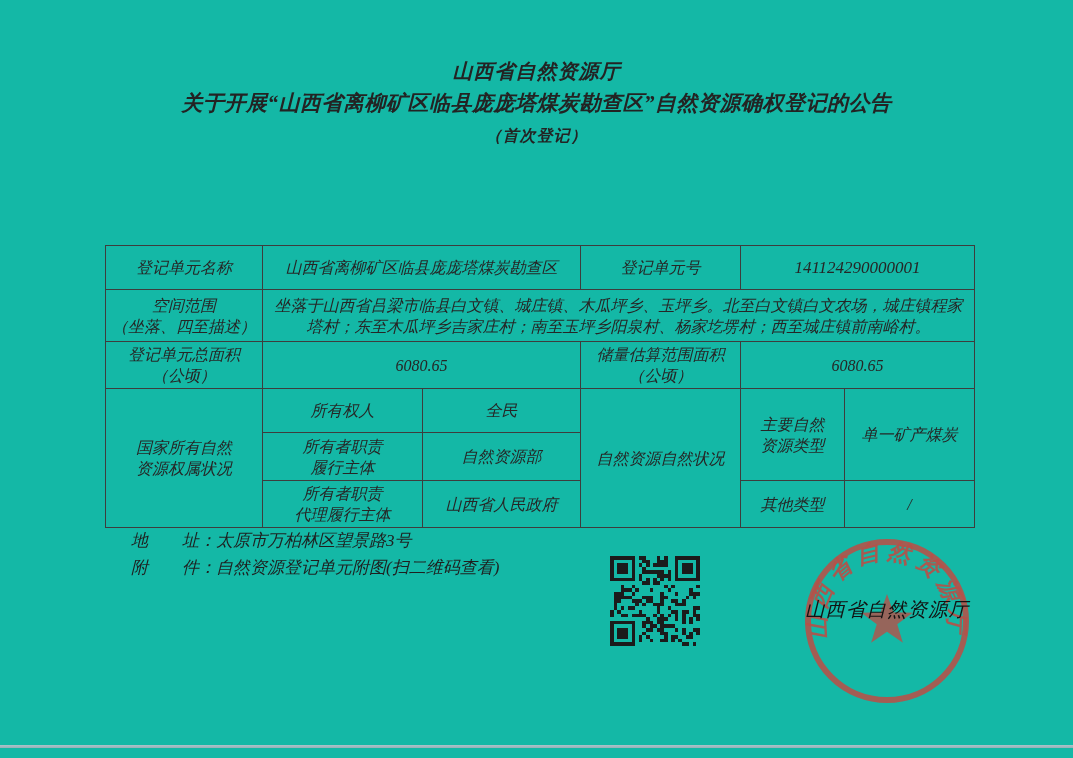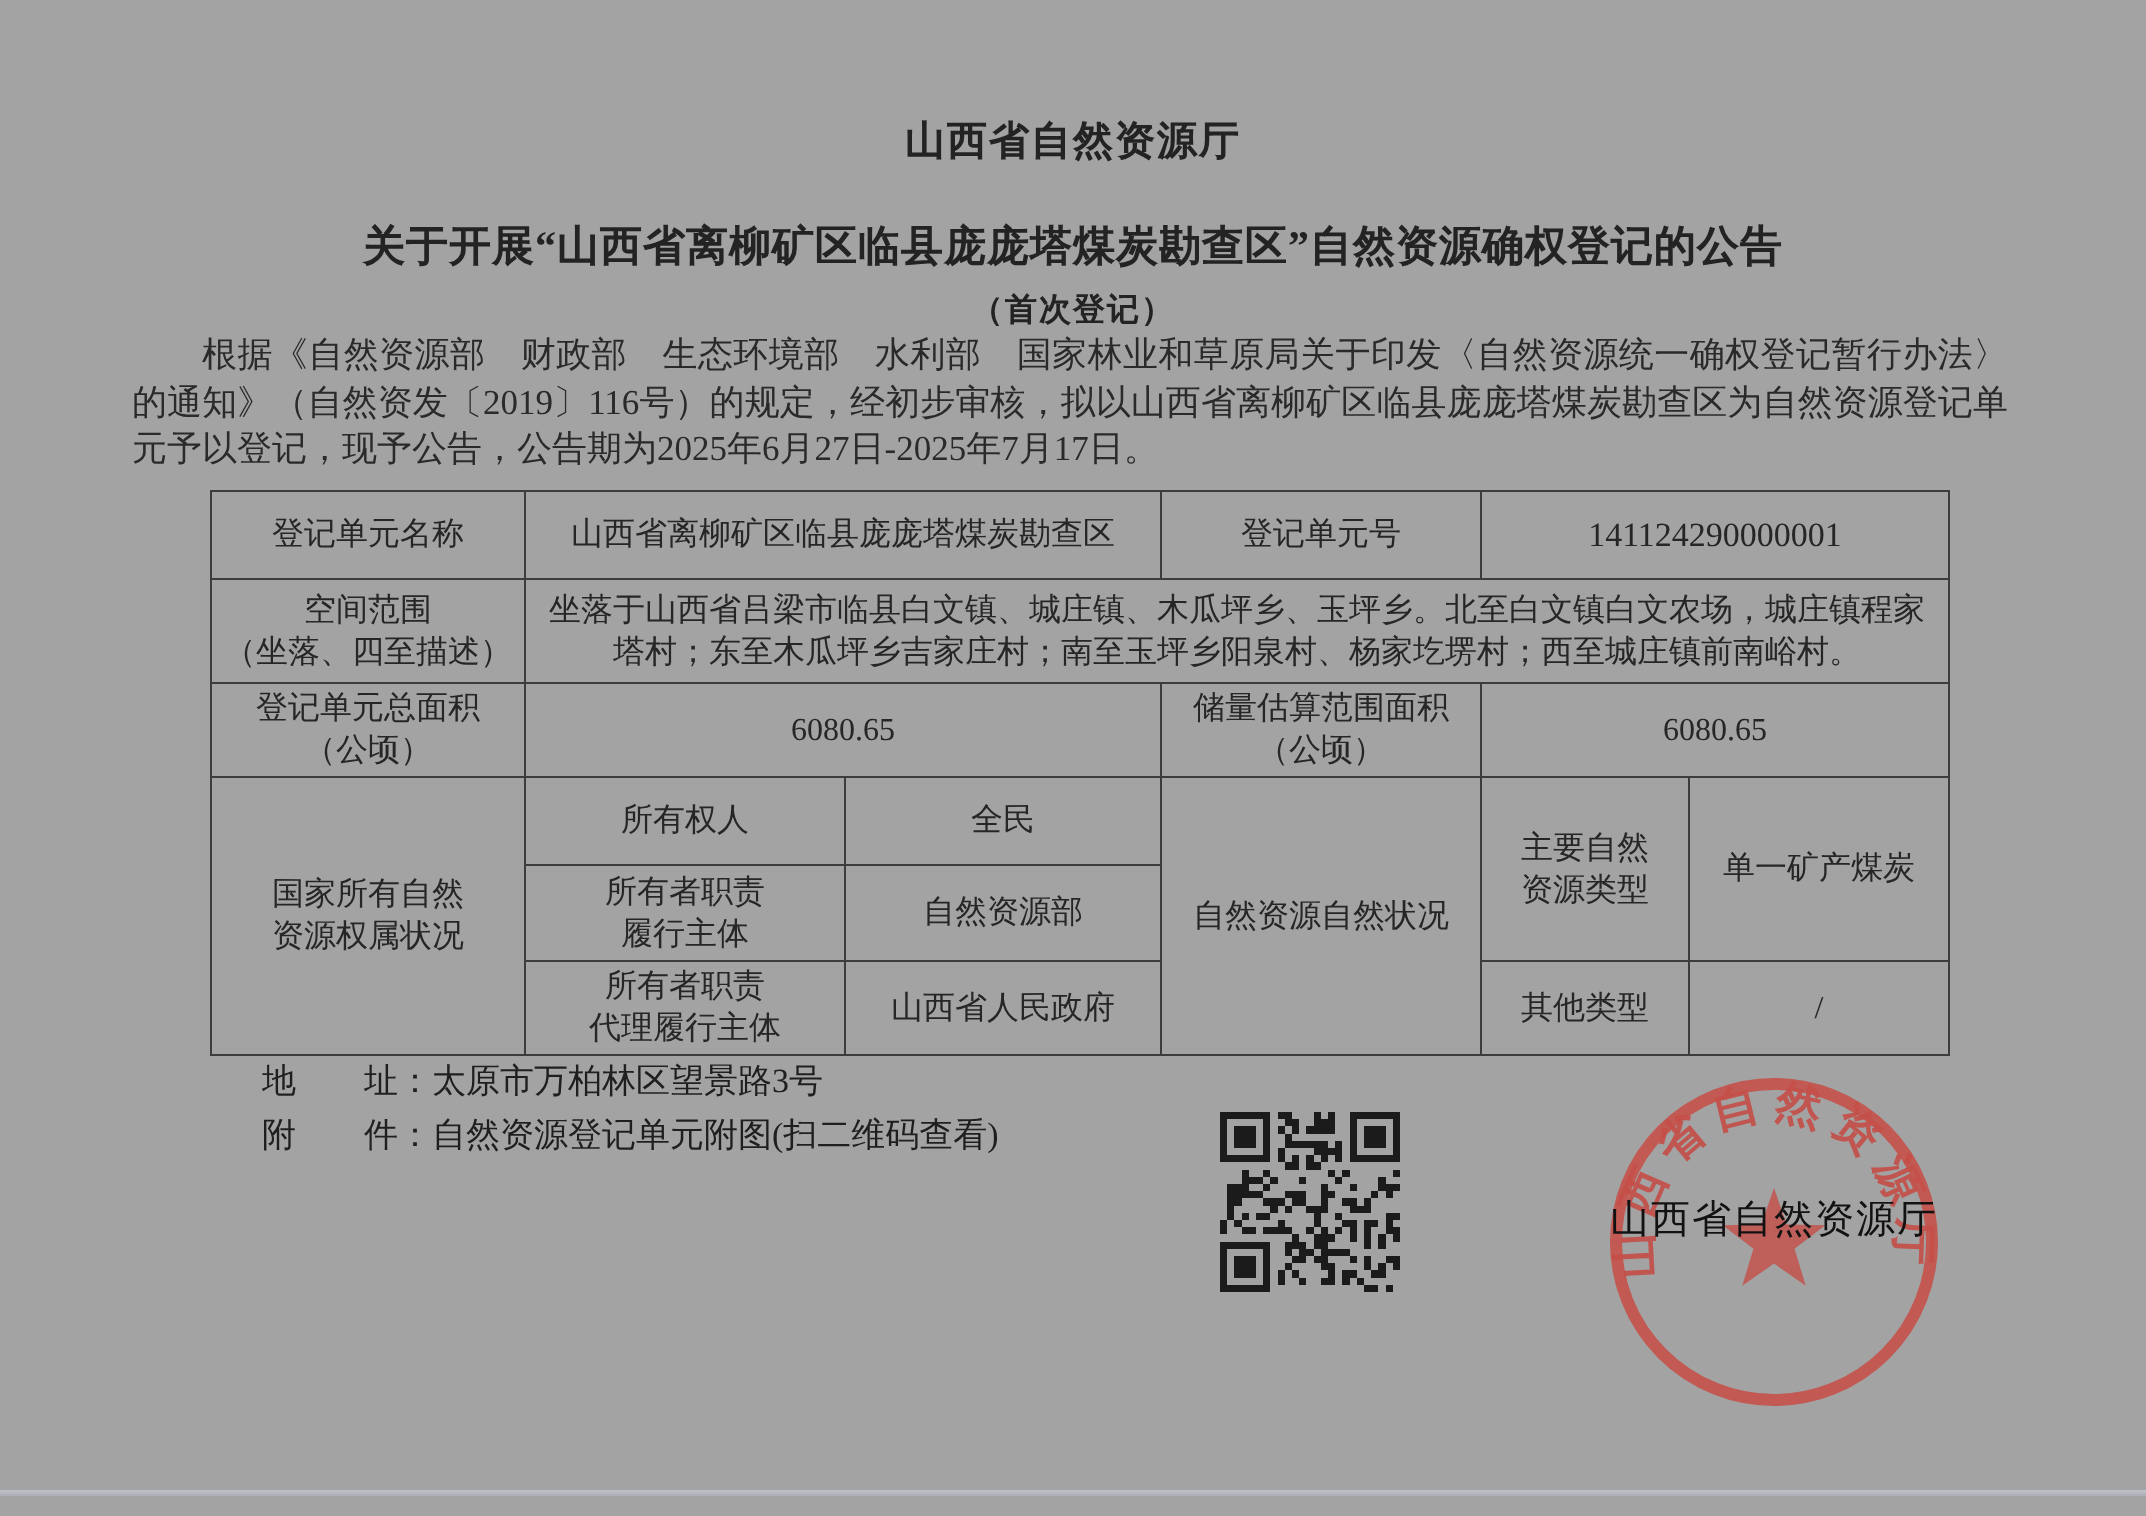--- a/index.html
+++ b/index.html
@@ -2,29 +2,29 @@
 <html><head>
 <meta charset="utf-8">
 <style>
   html,body{margin:0;padding:0;}
   body{
     width:1073px;height:758px;position:relative;overflow:hidden;
     background:#ffffff;
     font-family:"Liberation Serif","DejaVu Serif",serif;
     color:#232323;
   }
-  .page{position:absolute;inset:0;background:#a3a3a3;}
+  .page{position:absolute;inset:0;background:#14b8a6;font-style:italic;}
   
   .bottom-edge{position:absolute;left:0;top:745px;width:1073px;height:3px;
     background:linear-gradient(#c6c6d0,#aeaeba);opacity:.85;}
 
   
   .titles{position:absolute;left:0;top:56px;width:1073px;text-align:center;}
   .t1{font-size:20px;font-weight:bold;line-height:30px;letter-spacing:1px;}
-  .t2{font-size:21px;font-weight:bold;line-height:34px;letter-spacing:.5px;margin-top:20px;}
+  .t2{font-size:21px;font-weight:bold;line-height:34px;letter-spacing:.5px;}
   .t3{font-size:16px;font-weight:bold;line-height:32px;letter-spacing:1px;}
 
   
   .intro{
     position:absolute;left:66px;top:166px;width:938px;
     font-size:17.5px;line-height:23.5px;text-align:justify;text-indent:2em;
     color:#2a2a2a;
   }
 
   
@@ -60,21 +60,20 @@
 <body>
 
 <div class="page">
 
   <div class="titles">
     <div class="t1">山西省自然资源厅</div>
     <div class="t2">关于开展“山西省离柳矿区临县庞庞塔煤炭勘查区”自然资源确权登记的公告</div>
     <div class="t3">（首次登记）</div>
   </div>
 
-  <div class="intro">根据《自然资源部　财政部　生态环境部　水利部　国家林业和草原局关于印发〈自然资源统一确权登记暂行办法〉的通知》（自然资发〔2019〕116号）的规定，经初步审核，拟以山西省离柳矿区临县庞庞塔煤炭勘查区为自然资源登记单元予以登记，现予公告，公告期为2025年6月27日-2025年7月17日。</div>
 
   <table class="doc">
     <colgroup>
       <col style="width:157px">
         <col style="width:160px">
         <col style="width:158px">
       <col style="width:160px">
         <col style="width:104px">
         <col style="width:130px">
     </colgroup>

